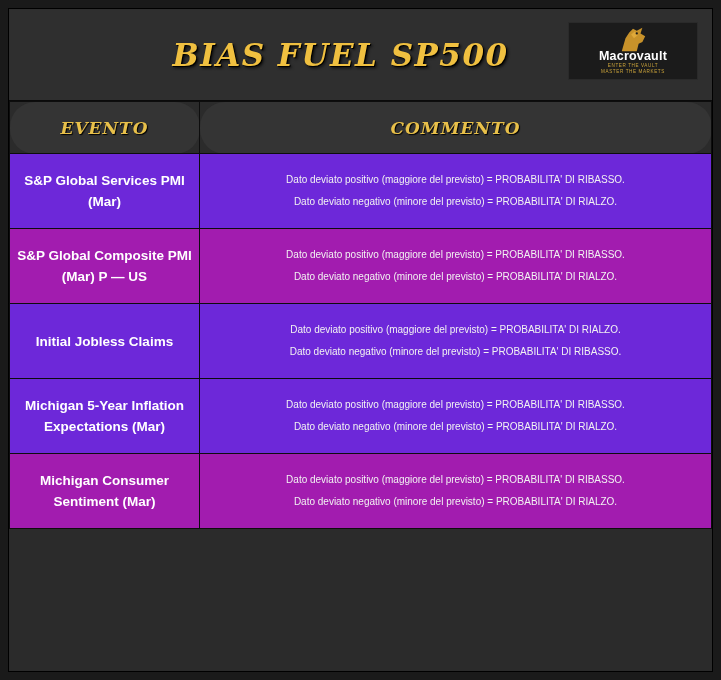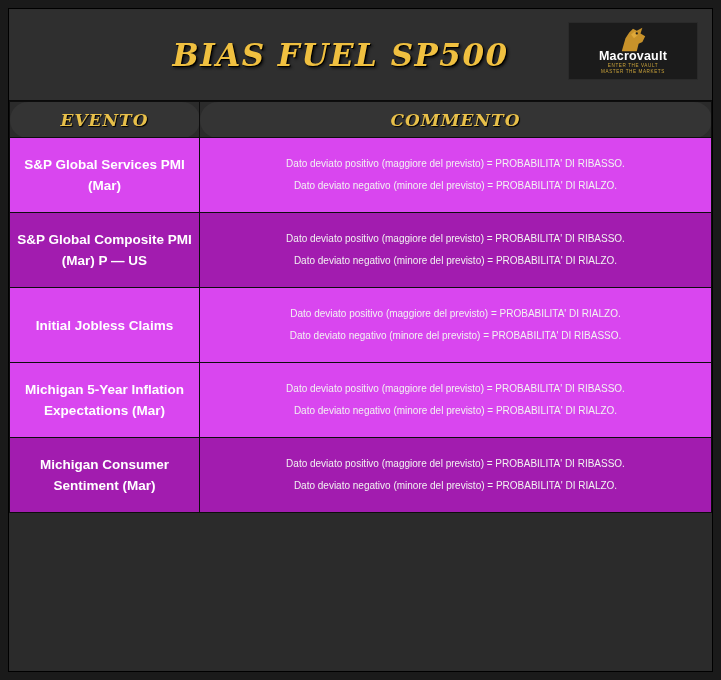--- a/index.html
+++ b/index.html
@@ -98,37 +98,37 @@
     border-collapse: collapse;
     table-layout: fixed;
   }
   table.bias td, table.bias th {
     border: 1px solid #0d0d0d;
     box-sizing: border-box;
   }
   .col-evento { width: 190px; }
   thead th {
     background: #343434;
-    height: 36px;
+    height: 52px;
     font-family: "DejaVu Serif", "Liberation Serif", serif;
     font-style: italic;
     font-weight: bold;
     font-size: 17px;
     color: #e8c04a;
     letter-spacing: 1px;
     text-shadow: 1px 1px 1px #000;
     border-radius: 25px;
   }
   tbody td {
     height: 75px;
     text-align: center;
     vertical-align: middle;
     padding: 4px 6px;
   }
-  tbody tr.odd td { background: #d946ef; }
+  tbody tr.odd td { background: #6d28d9; }
   tbody tr.even td { background: #a21caf; }
   td.evento {
     font-size: 13.5px;
     font-weight: bold;
     color: #ffffff;
     line-height: 21px;
   }
   td.commento {
     font-size: 10px;
     color: #f2f2f2;

